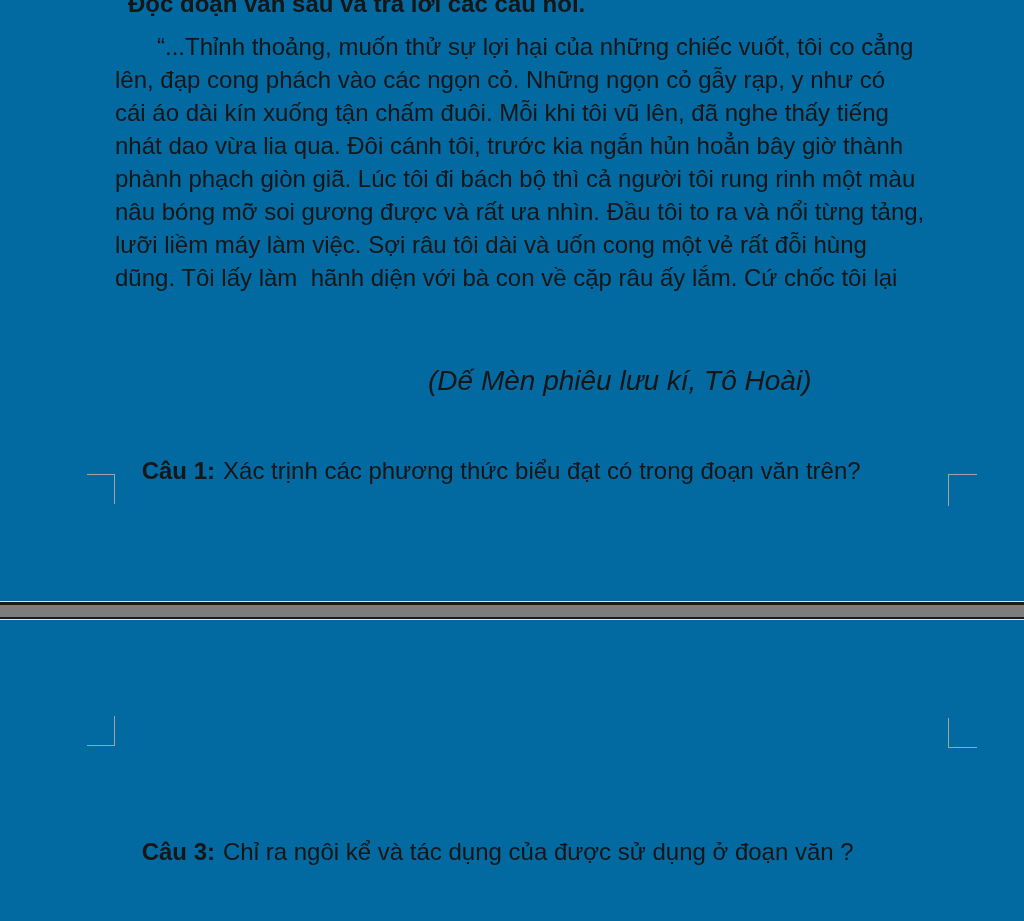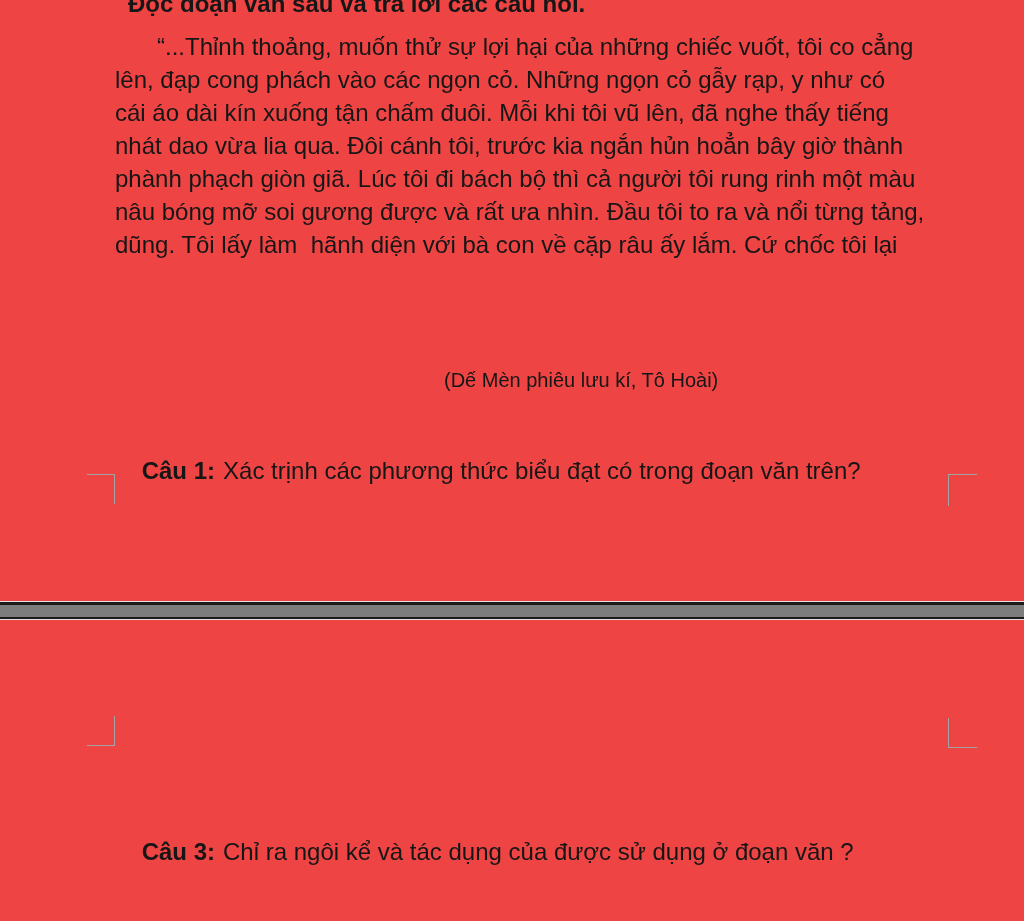--- a/index.html
+++ b/index.html
@@ -1,20 +1,20 @@
 <!DOCTYPE html>
 <html><head>
 <meta charset="utf-8">
 <style>
   html, body { margin: 0; padding: 0; background: #ffffff; }
   .screen {
     position: relative;
     width: 1024px;
     height: 921px;
-    background: #ef4444;
+    background: #0369a1;
     overflow: hidden;
     font-family: "Liberation Sans", "DejaVu Sans", sans-serif;
     color: #161616;
   }
   .heading {
     position: absolute;
     left: 128px;
     top: -11px;
     font-size: 24px;
     font-weight: 700;
@@ -26,23 +26,24 @@
     left: 115px;
     top: 30px;
     width: 860px;
     font-size: 24px;
     line-height: 33px;
   }
   .pline { white-space: pre; }
   .pline.indent { padding-left: 42px; }
   .attribution {
     position: absolute;
-    left: 444px;
+    left: 428px;
     top: 364px;
-    font-size: 20px;
+    font-size: 28px;
+    font-style: italic;
     line-height: 33px;
     white-space: pre;
   }
   .question {
     position: absolute;
     left: 115px;
     font-size: 24px;
     line-height: 32px;
     white-space: pre;
   }
@@ -85,20 +86,21 @@
 
   <div class="heading">Đọc đoạn văn sau và trả lời các câu hỏi.</div>
 
   <div class="passage">
     <div class="pline indent">“...Thỉnh thoảng, muốn thử sự lợi hại của những chiếc vuốt, tôi co cẳng</div>
     <div class="pline">lên, đạp cong phách vào các ngọn cỏ. Những ngọn cỏ gẫy rạp, y như có</div>
     <div class="pline">cái áo dài kín xuống tận chấm đuôi. Mỗi khi tôi vũ lên, đã nghe thấy tiếng</div>
     <div class="pline">nhát dao vừa lia qua. Đôi cánh tôi, trước kia ngắn hủn hoẳn bây giờ thành</div>
     <div class="pline">phành phạch giòn giã. Lúc tôi đi bách bộ thì cả người tôi rung rinh một màu</div>
     <div class="pline">nâu bóng mỡ soi gương được và rất ưa nhìn. Đầu tôi to ra và nổi từng tảng,</div>
+    <div class="pline">lưỡi liềm máy làm việc. Sợi râu tôi dài và uốn cong một vẻ rất đỗi hùng</div>
     <div class="pline">dũng. Tôi lấy làm  hãnh diện với bà con về cặp râu ấy lắm. Cứ chốc tôi lại</div>
   </div>
 
   <div class="attribution">(Dế Mèn phiêu lưu kí, Tô Hoài)</div>
 
   <div class="question q1">
     <span class="qlabel">Câu 1:</span><span>Xác trịnh các phương thức biểu đạt có trong đoạn văn trên?</span>
   </div>
 
   <div class="crop-mark mark-p1-left"></div>

